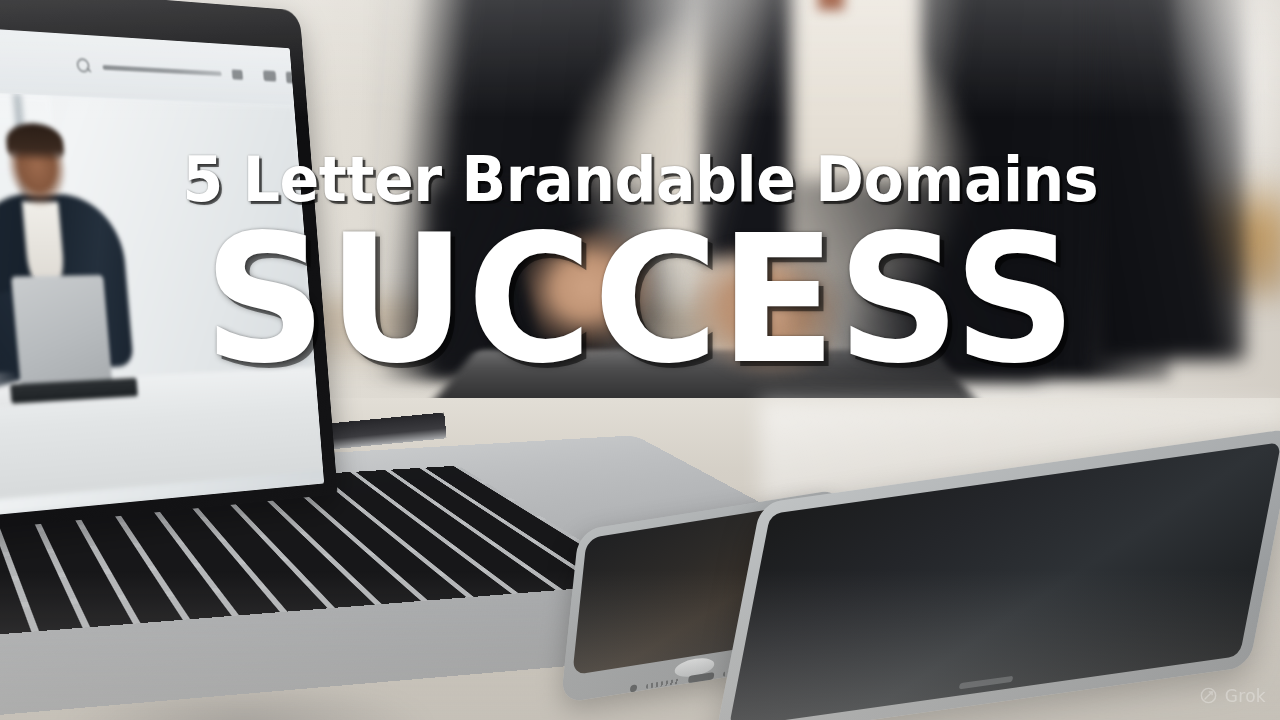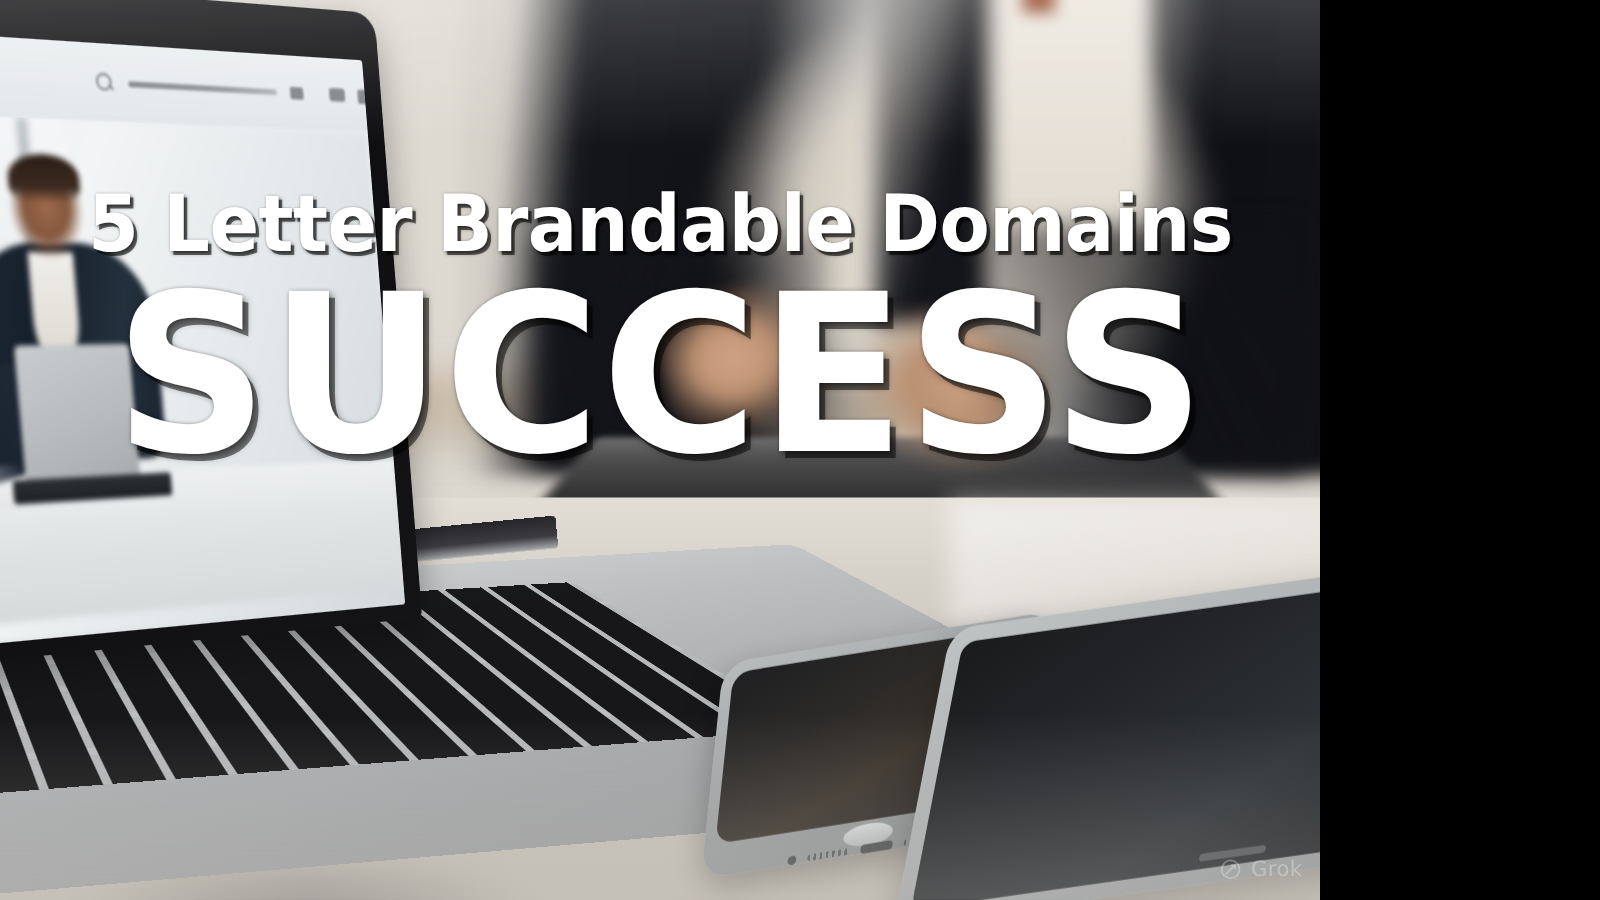--- a/index.html
+++ b/index.html
@@ -2,21 +2,21 @@
 <html><head>
 <meta charset="utf-8">
 <style>
   html, body {
     margin: 0;
     padding: 0;
     background: #000;
   }
   #stage {
     position: relative;
-    width: 1056px;
+    width: 1280px;
     height: 720px;
     overflow: hidden;
     font-family: "DejaVu Sans", "Liberation Sans", sans-serif;
     background: #d8d4cc;
   }
 
   
   .layer { position: absolute; }
 
   

